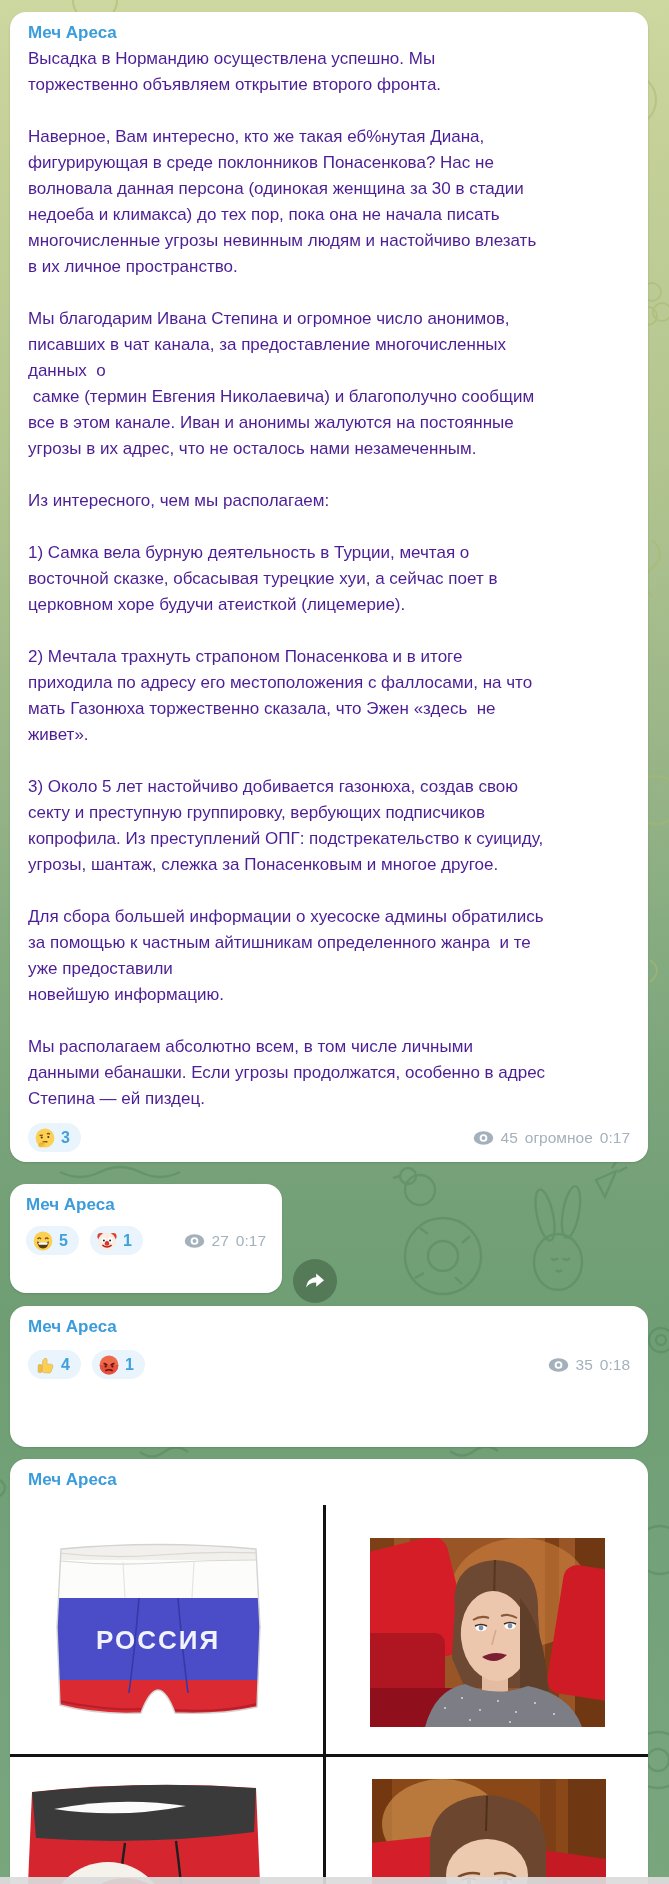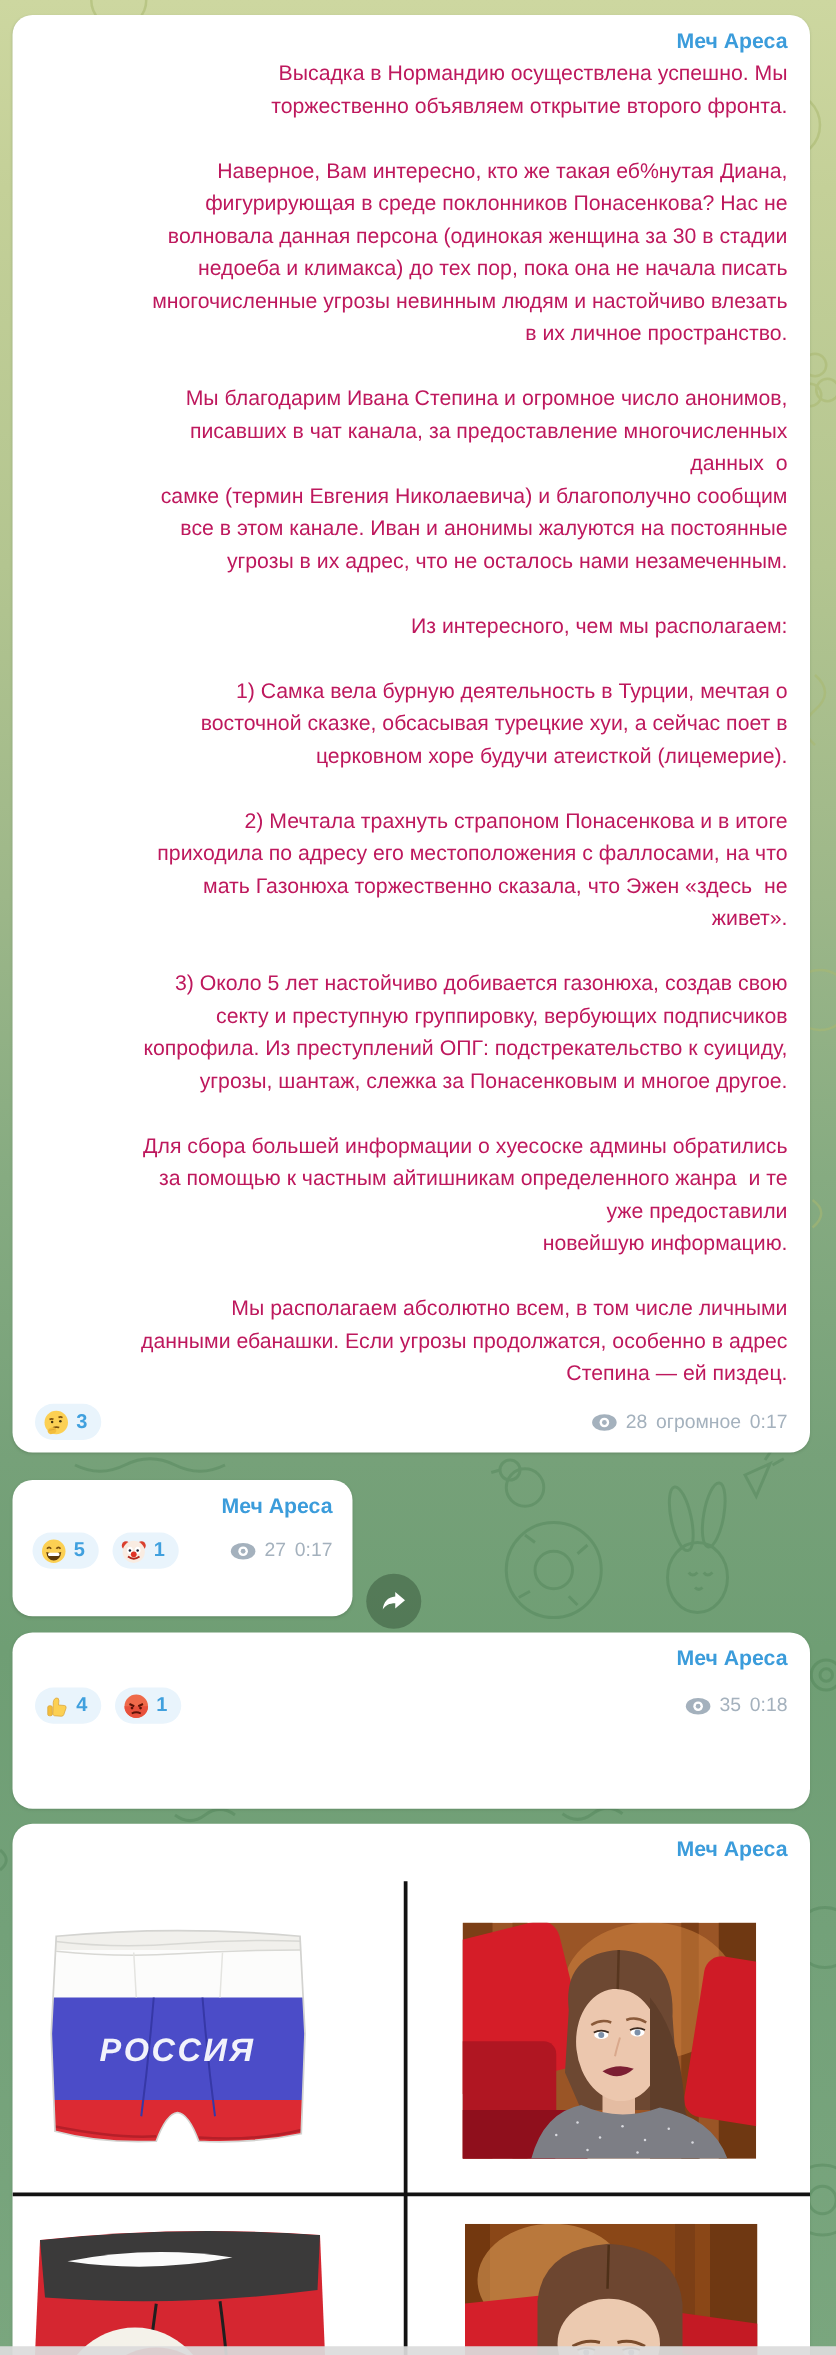--- a/index.html
+++ b/index.html
@@ -1,29 +1,29 @@
 <!DOCTYPE html>
 <html><head>
 <meta charset="utf-8">
 <style>
   html,body{margin:0;padding:0;}
   body{width:669px;height:1884px;overflow:hidden;position:relative;
        font-family:"Liberation Sans","DejaVu Sans",sans-serif;}
   .canvas{position:absolute;inset:0;width:669px;height:1884px;overflow:hidden;
     background:linear-gradient(180deg,#cdd7a0 0%,#c4d098 8%,#b3c590 24%,#9db789 38%,
-      #86ab81 50%,#76a179 62%,#6f9e74 70%,#73a179 82%,#7aa67e 100%);text-align:right;}
+      #86ab81 50%,#76a179 62%,#6f9e74 70%,#73a179 82%,#7aa67e 100%);}
   .doodles{position:absolute;left:0;top:0;z-index:0;}
   .bubble{position:absolute;background:#fff;border-radius:16px;z-index:1;
           box-shadow:0 1px 2px rgba(62,92,64,.25);overflow:hidden;box-sizing:border-box;}
   .m1{left:10px;top:12px;width:638px;height:1150px;padding:8px 18px;}
   .m2{left:10px;top:1184px;width:272px;height:109px;padding:8px 16px;}
   .m3{left:10px;top:1306px;width:638px;height:141px;padding:8px 18px;}
   .m4{left:10px;top:1459px;width:638px;height:425px;padding:8px 18px;border-radius:16px 16px 0 0;}
   .chname{font-size:17px;font-weight:700;color:#3b9cdb;line-height:26px;cursor:pointer;}
-  .mtext{font-size:17px;line-height:26px;color:#be185d;white-space:pre-wrap;}
+  .mtext{font-size:17px;line-height:26px;color:#4c1d95;white-space:pre-wrap;}
   .footer-row{display:flex;align-items:center;gap:11px;}
   .m1 .footer-row{position:absolute;left:18px;right:18px;bottom:10px;}
   .m2 .footer-row{margin-top:8px;}
   .m3 .footer-row{margin-top:10px;}
   .pill{display:inline-flex;align-items:center;gap:6px;height:29px;border-radius:15px;
         background:#e9f4fc;padding:0 11px 0 7px;cursor:pointer;flex:0 0 auto;}
   .pill .cnt{font-size:16px;font-weight:700;color:#40a0de;}
   .views{display:flex;align-items:center;gap:7px;margin-left:auto;color:#a4b1bd;
          font-size:15.5px;white-space:nowrap;}
   .views .num,.views .time,.views .edited{color:#a4b1bd;}
@@ -134,21 +134,21 @@
           <path d="M4.2,16.2 l4.6,-.8" stroke="#d9a43b" stroke-width=".7" fill="none"></path>
         </svg>
         <span class="cnt">3</span>
       </div>
       <div class="views">
         <svg width="21" height="14" viewBox="0 0 24 16">
           <ellipse cx="12" cy="8" rx="11.2" ry="7.6" fill="#a4b1bd"></ellipse>
           <circle cx="12" cy="8" r="4.4" fill="#fff"></circle>
             <circle cx="12" cy="8" r="2.2" fill="#a4b1bd"></circle>
         </svg>
-        <span class="num">28</span>
+        <span class="num">45</span>
         <span class="edited">огромное</span>
         <span class="time">0:17</span>
       </div>
     </div>
   </div>
 
   <div class="bubble m2">
     <div class="chname">Меч Ареса</div>
     <div class="footer-row">
       <div class="pill">
@@ -225,21 +225,21 @@
       </div>
     </div>
   </div>
 
   <div class="bubble m4">
     <div class="chname">Меч Ареса</div>
 
     <div class="gridline vline"></div>
     <div class="gridline hline"></div>
 
-    <div class="cell" style="left:25px;top:76px;width:215px;height:182px;font-style:italic;">
+    <div class="cell" style="left:41px;top:76px;width:215px;height:182px;">
       <svg width="215" height="182" viewBox="0 0 215 182">
         <defs>
           <clipPath id="boxR">
             <path d="M10,14 Q107,5 205,14 L209,92 L206,172 Q168,180 124,178 Q116,156 107,155 Q98,156 90,178 Q46,180 9,170 L6,92 Z"></path>
           </clipPath>
         </defs>
         <g clip-path="url(#boxR)">
           <rect x="0" y="0" width="215" height="40" fill="#f1f0ec"></rect>
           <rect x="0" y="25" width="215" height="40" fill="#fcfcfb"></rect>
           <rect x="0" y="63" width="215" height="82" fill="#4b4cc8"></rect>

